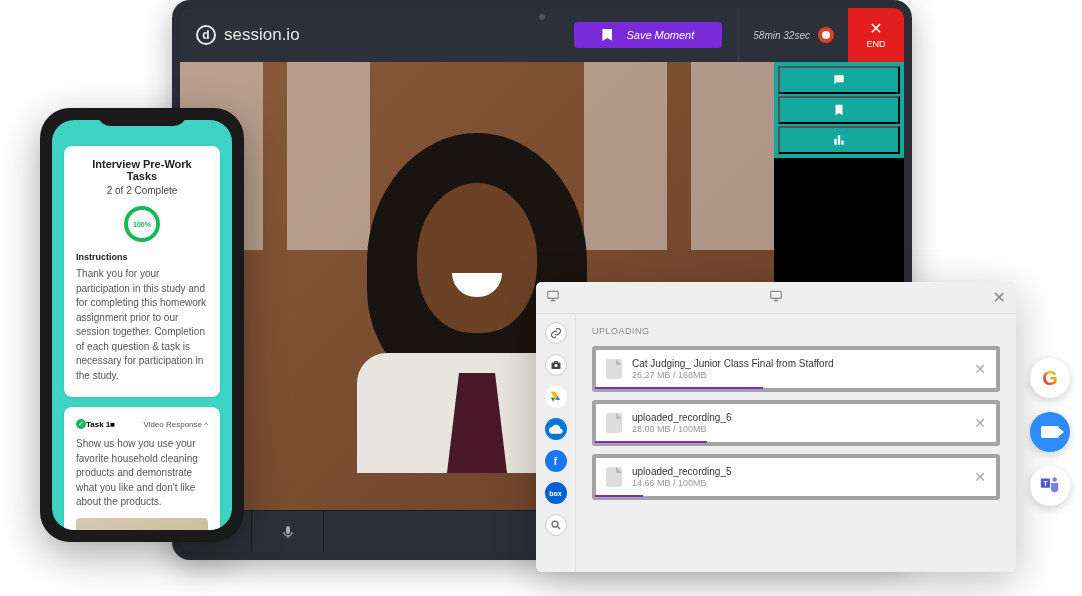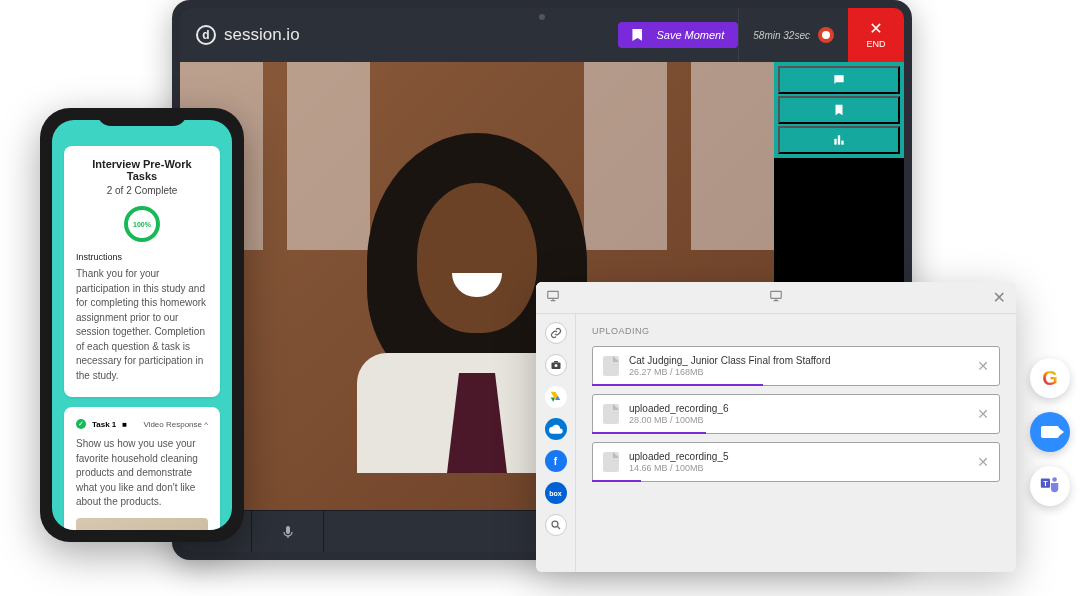--- a/index.html
+++ b/index.html
@@ -8,21 +8,21 @@
 
 .laptop{position:absolute;left:172px;top:0;width:740px;height:560px;background:#2a2d36;border-radius:18px;padding:8px;box-shadow:0 8px 30px rgba(0,0,0,.3)}
 .laptop-screen{width:100%;height:100%;background:#1e2028;border-radius:10px;overflow:hidden;display:flex;flex-direction:column}
 .laptop-cam{position:absolute;top:14px;left:50%;transform:translateX(-50%);width:6px;height:6px;background:#555;border-radius:50%}
 
 
 .topbar{height:54px;background:#2c3038;display:flex;align-items:center;padding:0 0 0 16px}
 .brand{display:flex;align-items:center;gap:8px;color:#e8e8e8;font-size:17px;font-weight:500}
 .brand-icon{width:20px;height:20px;border:2px solid #e8e8e8;border-radius:50%;display:flex;align-items:center;justify-content:center;font-size:12px;font-weight:700}
 .topbar-right{margin-left:auto;display:flex;align-items:stretch;height:100%}
-.save-moment{background:#7a2bd9;color:#fff;border:none;padding:7px 14px;font-size:11px;font-style:italic;border-radius:4px;display:flex;align-items:center;gap:14px;cursor:pointer;align-self:center;}
+.save-moment{background:#7a2bd9;color:#fff;border:none;padding:7px 28px;font-size:11px;font-style:italic;border-radius:4px;display:flex;align-items:center;gap:14px;cursor:pointer;align-self:center;margin-right:16px}
 .bookmark-icon{width:10px;height:12px;background:#fff;clip-path:polygon(0 0,100% 0,100% 100%,50% 75%,0 100%)}
 .timer{color:#c8c8c8;font-size:10px;font-style:italic;display:flex;align-items:center;gap:8px;padding:0 14px;border-left:1px solid #3a3d45}
 .rec-dot{width:16px;height:16px;background:#d9412a;border-radius:50%;display:flex;align-items:center;justify-content:center}
 .rec-inner{width:8px;height:8px;background:#fff;border-radius:50%}
 .end-btn{background:#e41e1e;color:#fff;border:none;width:56px;display:flex;flex-direction:column;align-items:center;justify-content:center;gap:2px;font-size:9px;cursor:pointer}
 .end-x{font-size:16px;line-height:1}
 
 
 .video-area{flex:1;display:flex;background:#000;position:relative}
 .main-video{flex:1;background:linear-gradient(135deg,#8a5a3a,#6b4028);position:relative;overflow:hidden}
@@ -56,23 +56,23 @@
 
 
 .phone{position:absolute;left:40px;top:108px;width:204px;height:434px;background:#1a1a1a;border-radius:30px;padding:12px;box-shadow:0 12px 40px rgba(0,0,0,.35)}
 .phone-screen{width:100%;height:100%;background:#3dd4c4;border-radius:22px;overflow:hidden;position:relative}
 .notch{position:absolute;top:0;left:50%;transform:translateX(-50%);width:90px;height:18px;background:#1a1a1a;border-radius:0 0 14px 14px;z-index:2}
 .phone-content{padding:26px 12px 12px;height:100%;overflow:hidden}
 .card{background:#fff;border-radius:8px;padding:12px 12px 14px;margin-bottom:10px;box-shadow:0 1px 3px rgba(0,0,0,.1)}
 .card h3{font-size:11px;font-weight:700;text-align:center;color:#222;margin-bottom:3px}
 .progress-txt{font-size:10px;text-align:center;color:#444;margin-bottom:10px}
 .ring{width:36px;height:36px;border:4px solid #17b855;border-radius:50%;margin:0 auto 10px;display:flex;align-items:center;justify-content:center;font-size:7px;font-weight:700;color:#17b855}
-.card h4{font-size:9px;font-weight:400;margin-bottom:5px;color:#222}
+.card h4{font-size:9px;font-weight:700;margin-bottom:5px;color:#222}
 .card p{font-size:10px;line-height:1.45;color:#555}
-.task-head{display:flex;align-items:center;gap:6px;margin-bottom:8px}
+.task-head{display:flex;align-items:center;margin-bottom:8px}
 .task-check{width:10px;height:10px;background:#17b855;border-radius:50%;color:#fff;font-size:7px;display:flex;align-items:center;justify-content:center}
 .task-label{font-size:8px;font-weight:700}
 .task-type{font-size:8px;color:#555;margin-left:auto}
 .task-img{width:100%;height:130px;background:linear-gradient(160deg,#d8c8b0,#b8a888);border-radius:4px;position:relative;margin-top:8px}
 .play-btn{position:absolute;top:50%;left:30%;transform:translate(-50%,-50%);width:34px;height:34px;background:#7a2bd9;border-radius:50%;display:flex;align-items:center;justify-content:center}
 .play-tri{width:0;height:0;border-left:10px solid #fff;border-top:6px solid transparent;border-bottom:6px solid transparent;margin-left:3px}
 
 
 .upload-panel{position:absolute;left:536px;top:282px;width:480px;height:290px;background:#efefef;border-radius:6px;box-shadow:0 10px 40px rgba(0,0,0,.25);display:flex;overflow:hidden}
 .up-titlebar{position:absolute;top:0;left:0;right:0;height:32px;background:#efefef;border-bottom:1px solid #ddd;display:flex;align-items:center;padding:0 10px}
@@ -83,21 +83,21 @@
 .src-icon{width:22px;height:22px;border-radius:50%;display:flex;align-items:center;justify-content:center;font-size:10px;cursor:pointer}
 .src-link{background:#fff;color:#666;border:1px solid #ccc}
 .src-cam{background:#fff;color:#444;border:1px solid #ccc}
 .src-drive{background:#fff}
 .src-onedrive{background:#0078d4;color:#fff}
 .src-fb{background:#1877f2;color:#fff;font-weight:700}
 .src-box{background:#0061d5;color:#fff;font-size:7px;font-weight:700}
 .src-search{background:#fff;color:#666;border:1px solid #ccc}
 .up-main{flex:1;padding:44px 16px 16px}
 .up-heading{font-size:9px;color:#888;letter-spacing:.5px;margin-bottom:10px}
-.up-row{background:#fff;border:1px solid #a3a3a3;border-radius:3px;padding:8px 10px;margin-bottom:8px;position:relative}
+.up-row{background:#fff;border:4px solid #a3a3a3;border-radius:3px;padding:8px 10px;margin-bottom:8px;position:relative}
 .up-row-top{display:flex;align-items:center;gap:10px}
 .file-icon{width:16px;height:20px;background:#ddd;border-radius:2px;position:relative;flex-shrink:0}
 .file-icon::after{content:"";position:absolute;top:0;right:0;width:6px;height:6px;background:#bbb;clip-path:polygon(0 0,100% 100%,0 100%)}
 .file-info{flex:1;min-width:0}
 .file-name{font-size:10px;color:#333;white-space:nowrap;overflow:hidden;text-overflow:ellipsis}
 .file-size{font-size:9px;color:#999;margin-top:1px}
 .file-x{color:#aaa;font-size:14px;cursor:pointer;background:none;border:none}
 .up-bar{position:absolute;bottom:-1px;left:-1px;height:2px;background:#7a2bd9}
 
 

